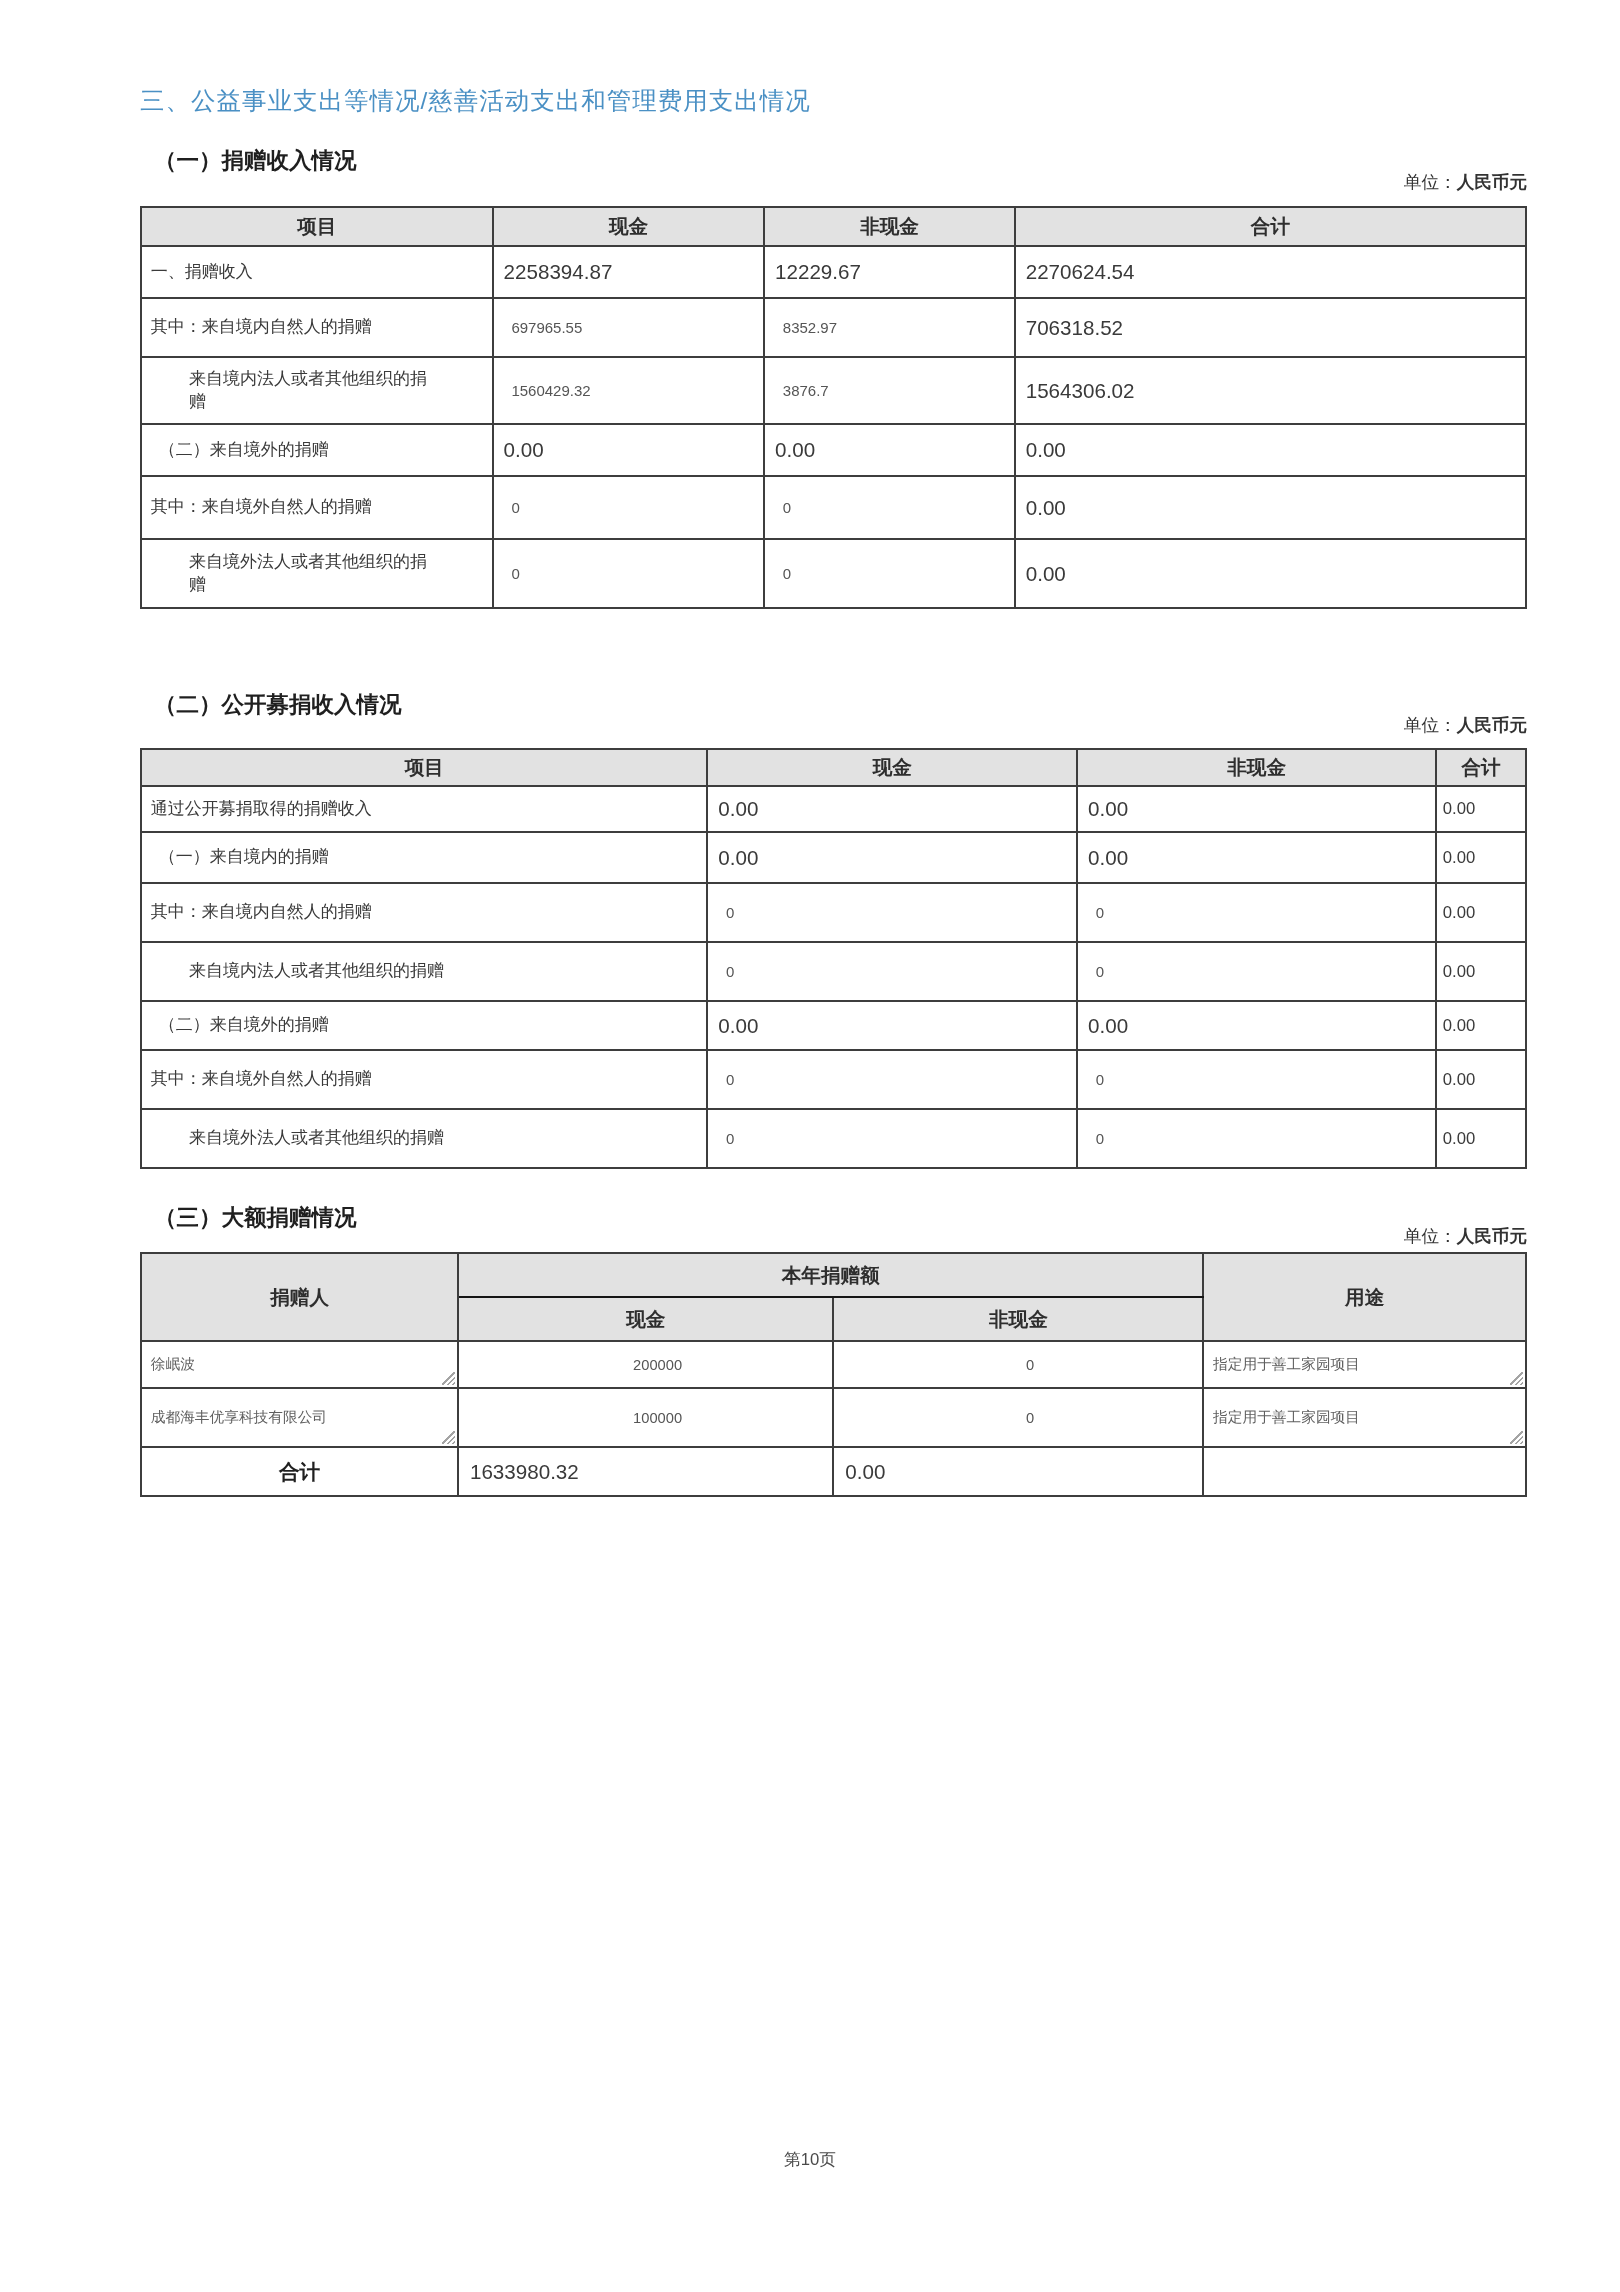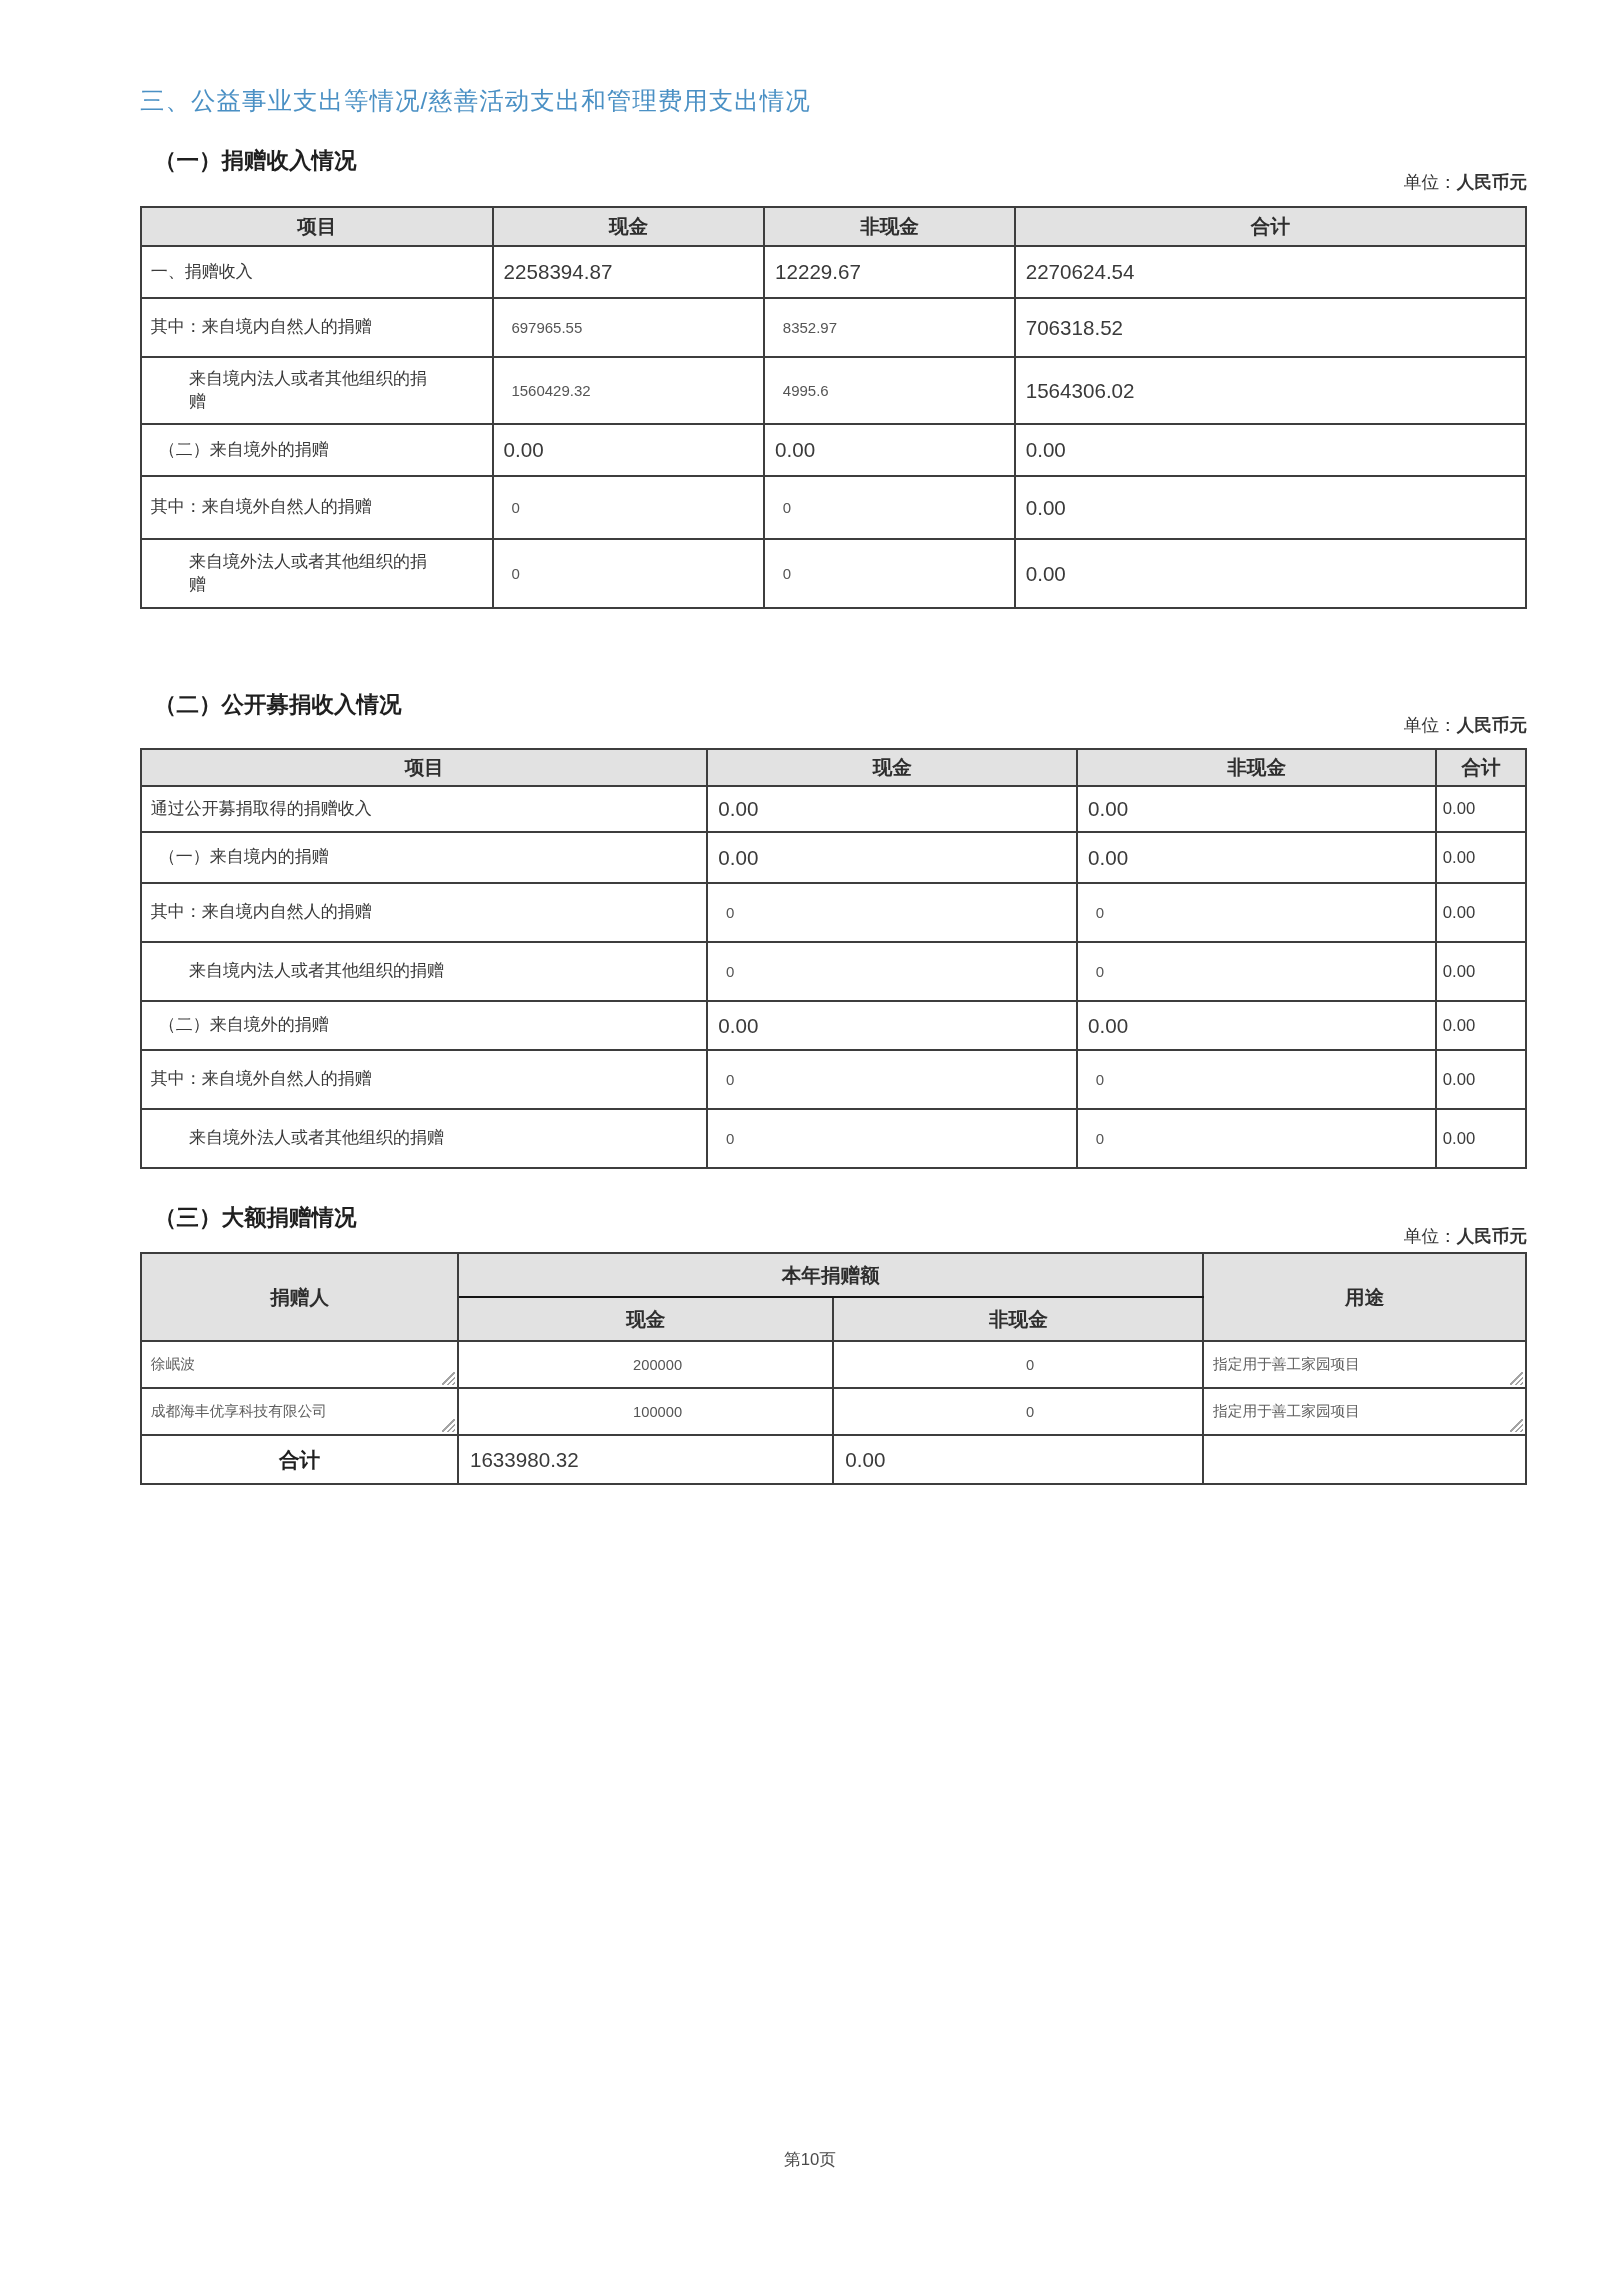--- a/index.html
+++ b/index.html
@@ -188,21 +188,21 @@
     </tr>
     <tr style="height:59px">
       <td class="item">其中：来自境内自然人的捐赠</td>
       <td class="num-sm">697965.55</td>
       <td class="num-sm">8352.97</td>
       <td class="num-lg">706318.52</td>
     </tr>
     <tr style="height:67px">
       <td class="item ind2"><span class="narrow">来自境内法人或者其他组织的捐赠</span></td>
       <td class="num-sm">1560429.32</td>
-      <td class="num-sm">4995.6</td>
+      <td class="num-sm">3876.7</td>
       <td class="num-lg">1564306.02</td>
     </tr>
     <tr style="height:52px">
       <td class="item ind1">（二）来自境外的捐赠</td>
       <td class="num-lg">0.00</td>
       <td class="num-lg">0.00</td>
       <td class="num-lg">0.00</td>
     </tr>
     <tr style="height:63px">
       <td class="item">其中：来自境外自然人的捐赠</td>
@@ -300,21 +300,21 @@
     <tr style="height:44px">
       <th>现金</th>
       <th>非现金</th>
     </tr>
     <tr style="height:47px">
       <td class="txt-sm"><span>徐岷波</span><span class="grip"></span></td>
       <td class="t3-num-sm">200000</td>
       <td class="t3-num-sm">0</td>
       <td class="txt-sm"><span>指定用于善工家园项目</span><span class="grip"></span></td>
     </tr>
-    <tr style="height:47px">
+    <tr style="height:59px">
       <td class="txt-sm"><span>成都海丰优享科技有限公司</span><span class="grip"></span></td>
       <td class="t3-num-sm">100000</td>
       <td class="t3-num-sm">0</td>
       <td class="txt-sm"><span>指定用于善工家园项目</span><span class="grip"></span></td>
     </tr>
     <tr style="height:49px">
       <td class="total-label">合计</td>
       <td class="t3-num-lg">1633980.32</td>
       <td class="t3-num-lg">0.00</td>
       <td class="txt-sm"></td>

